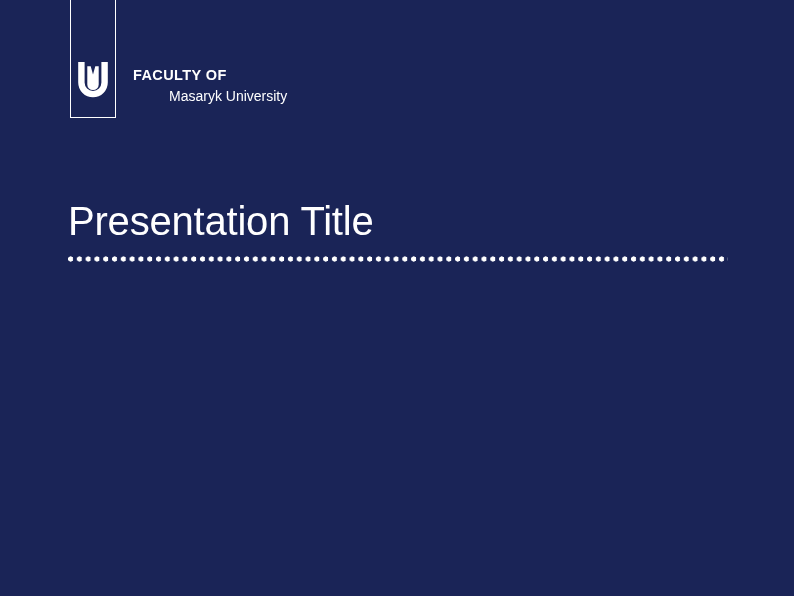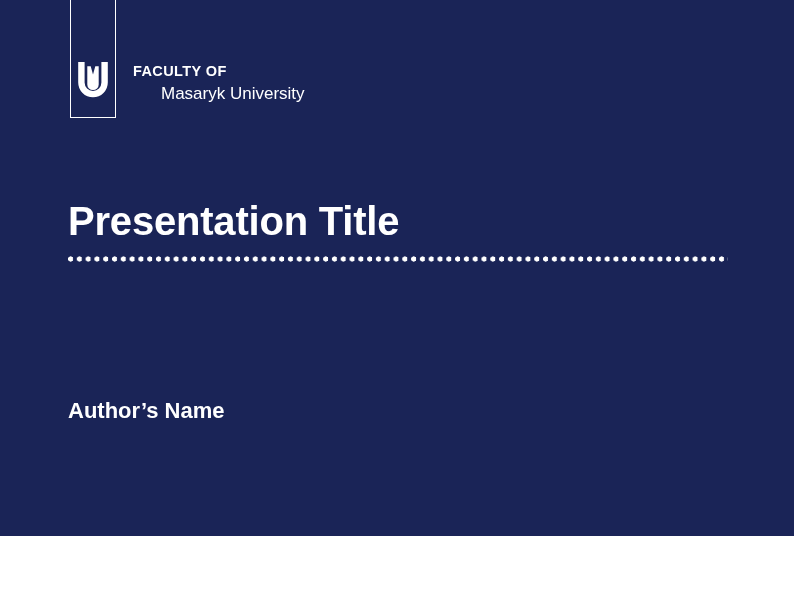--- a/index.html
+++ b/index.html
@@ -10,21 +10,21 @@
   body {
     width: 794px;
     height: 596px;
     overflow: hidden;
     font-family: "Liberation Sans", "DejaVu Sans", sans-serif;
   }
 
   #slide {
     position: relative;
     width: 794px;
-    height: 536px;
+    height: 596px;
     background: #1a2457;
     overflow: hidden;
   }
 
   
   #logo-lockup {
     position: absolute;
     left: 70px;
     top: -14px;
     display: flex;
@@ -57,40 +57,40 @@
     color: #ffffff;
   }
   .wordmark-line {
     font-size: 14.5px;
     font-weight: bold;
     letter-spacing: 0.4px;
     line-height: 1.24;
     white-space: nowrap;
   }
   #logo-university {
-    font-size: 17px;
+    font-size: 14px;
     font-weight: normal;
     line-height: 1.35;
     margin-top: 2px;
-    margin-left: 28px;
+    margin-left: 36px;
     white-space: nowrap;
   }
 
   
   #title-block {
     position: absolute;
     left: 68px;
     top: 200px;
     right: 0;
   }
 
   #presentation-title {
     color: #ffffff;
     font-size: 40px;
-    font-weight: bold;
+    font-weight: normal;
     line-height: 1.05;
     letter-spacing: -0.2px;
     margin: 0;
     white-space: nowrap;
   }
 
   #dotted-divider {
     margin-top: 14px;
     width: 660px;
     height: 6px;
@@ -146,16 +146,15 @@
     </div>
 
   </div>
 
   <div id="title-block">
     <h1 id="presentation-title">Presentation Title</h1>
     <div id="dotted-divider"></div>
   </div>
 
   <div id="subtitle-block">
-    <p id="author-name">Author’s Name</p>
   </div>
 
 </div>
 
 </body></html>

